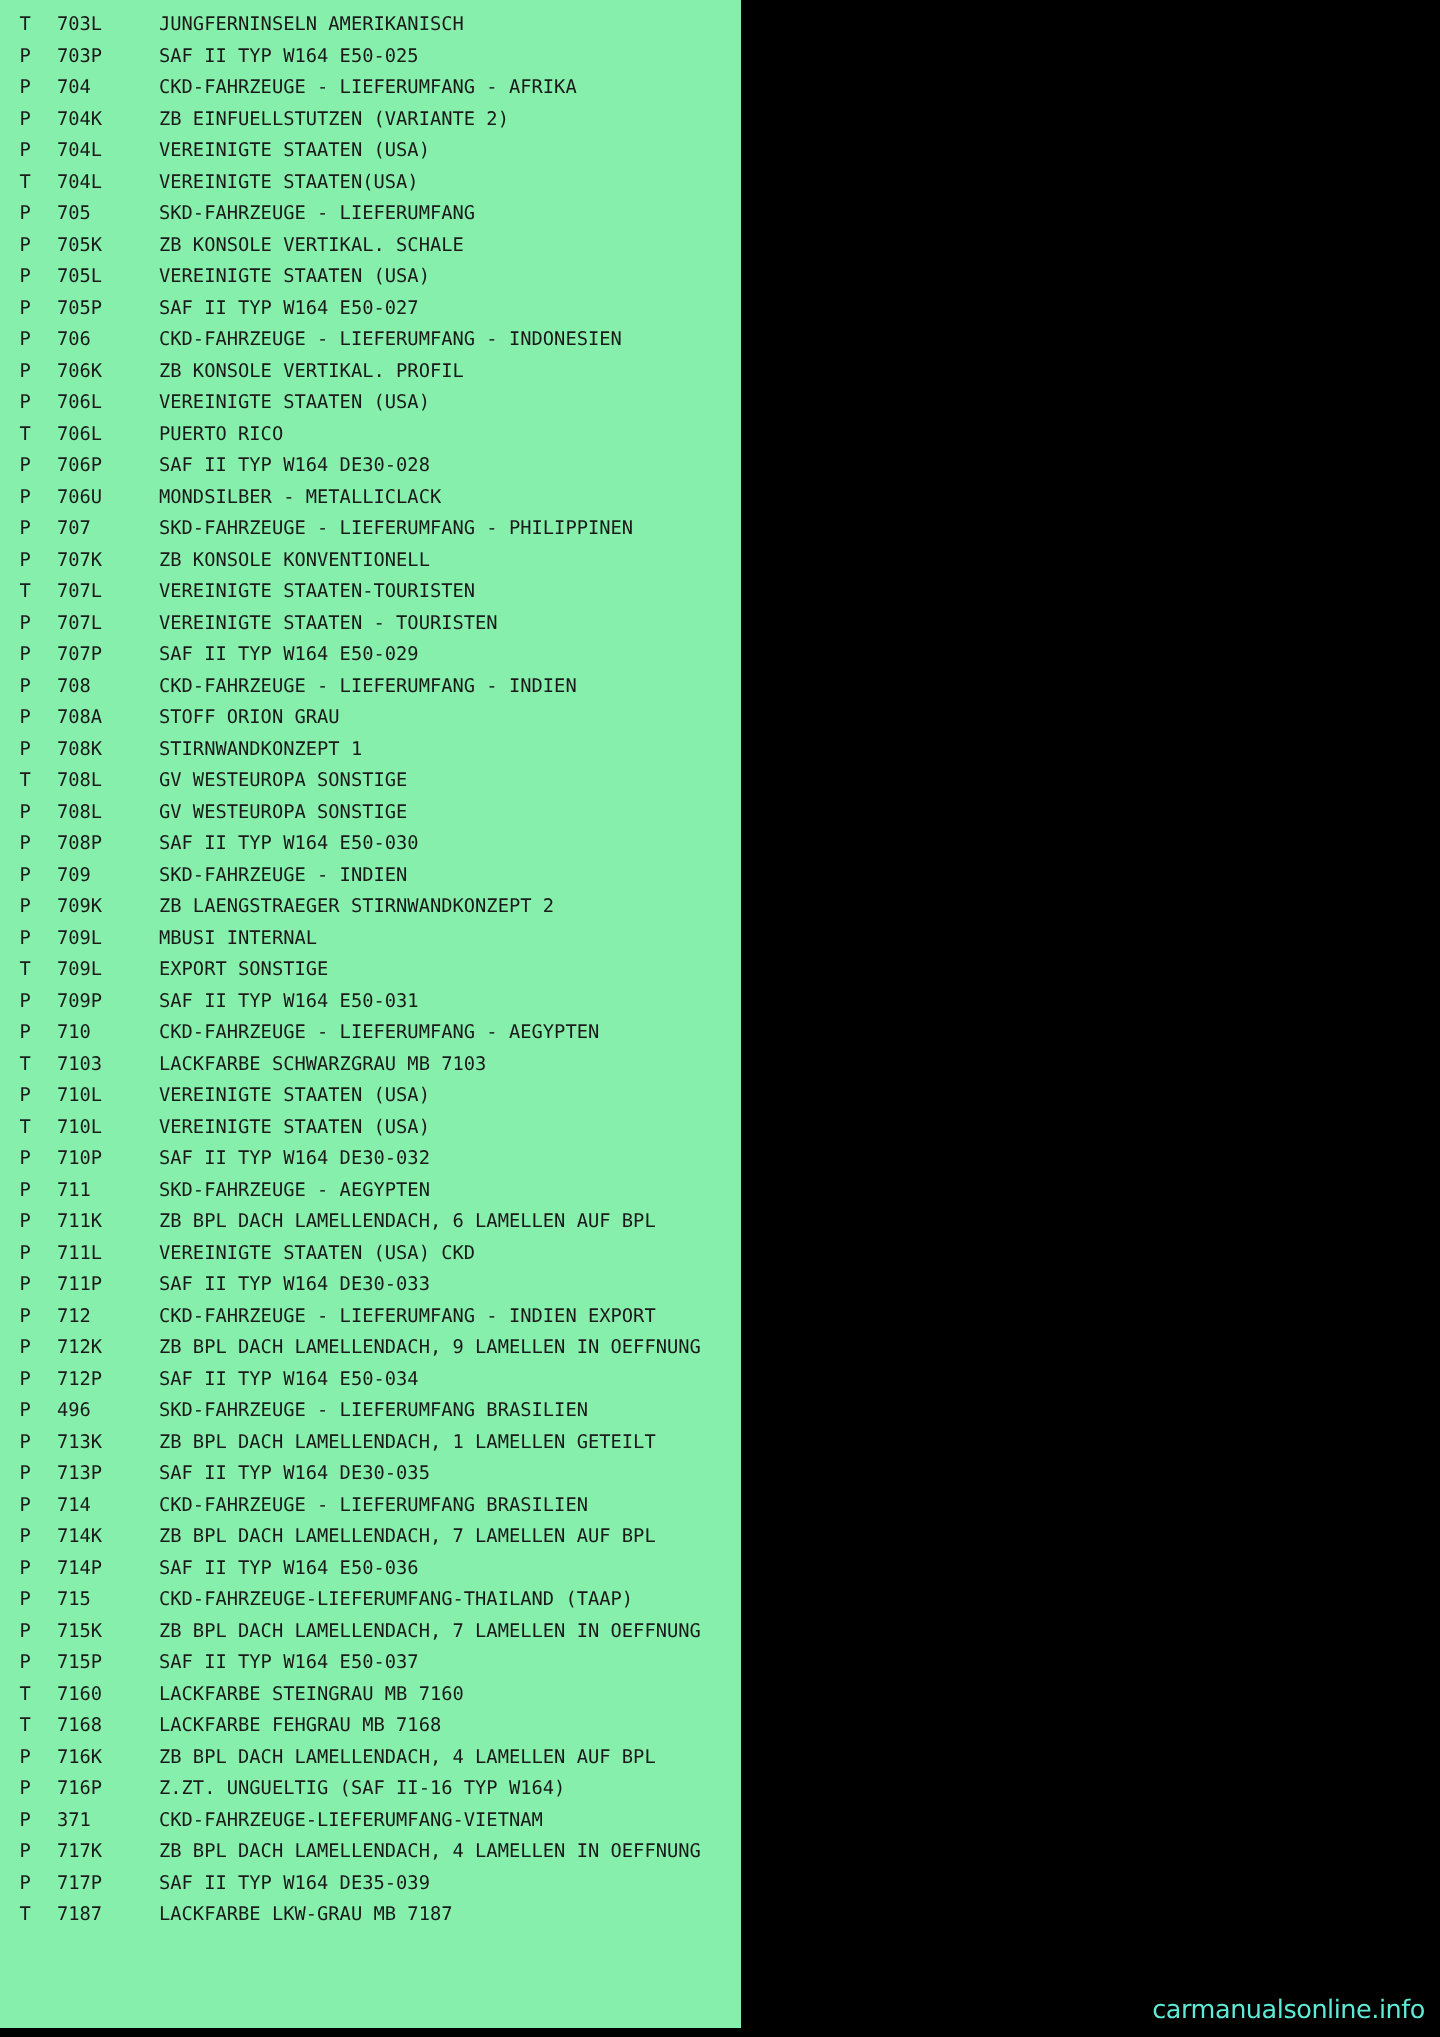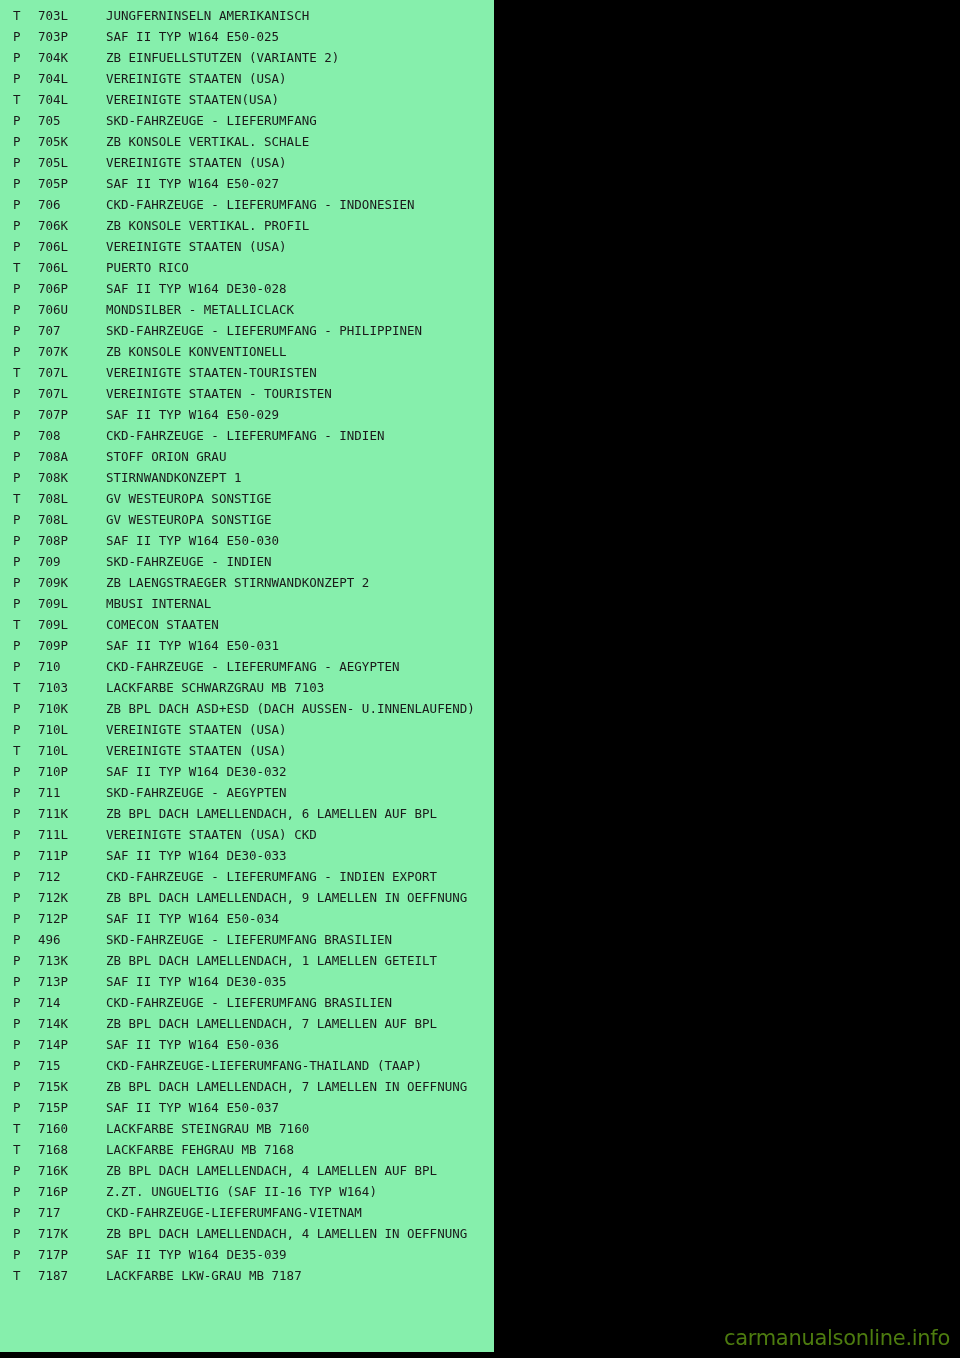--- a/index.html
+++ b/index.html
@@ -59,34 +59,35 @@
   .col-desc {
     display: inline-block;
     white-space: pre;
   }
 
   
   #watermark {
     position: absolute;
     right: 10px;
     bottom: 8px;
-    color: #4d7c0f;
+    color: #5eead4;
     font-family: "DejaVu Sans", "Liberation Sans", sans-serif;
-    font-size: 21px;
+    font-size: 17px;
     letter-spacing: -0.3px;
     white-space: nowrap;
   }
 </style>
 </head>
 <body>
 
 <div id="page-sheet">
   <div id="code-list">
       <div class="code-row"><span class="col-type">T</span><span class="col-code">703L</span><span class="col-desc">JUNGFERNINSELN AMERIKANISCH</span></div>
       <div class="code-row"><span class="col-type">P</span><span class="col-code">703P</span><span class="col-desc">SAF II TYP W164 E50-025</span></div>
+      <div class="code-row"><span class="col-type">P</span><span class="col-code">704</span><span class="col-desc">CKD-FAHRZEUGE - LIEFERUMFANG - AFRIKA</span></div>
       <div class="code-row"><span class="col-type">P</span><span class="col-code">704K</span><span class="col-desc">ZB EINFUELLSTUTZEN (VARIANTE 2)</span></div>
       <div class="code-row"><span class="col-type">P</span><span class="col-code">704L</span><span class="col-desc">VEREINIGTE STAATEN (USA)</span></div>
       <div class="code-row"><span class="col-type">T</span><span class="col-code">704L</span><span class="col-desc">VEREINIGTE STAATEN(USA)</span></div>
       <div class="code-row"><span class="col-type">P</span><span class="col-code">705</span><span class="col-desc">SKD-FAHRZEUGE - LIEFERUMFANG</span></div>
       <div class="code-row"><span class="col-type">P</span><span class="col-code">705K</span><span class="col-desc">ZB KONSOLE VERTIKAL. SCHALE</span></div>
       <div class="code-row"><span class="col-type">P</span><span class="col-code">705L</span><span class="col-desc">VEREINIGTE STAATEN (USA)</span></div>
       <div class="code-row"><span class="col-type">P</span><span class="col-code">705P</span><span class="col-desc">SAF II TYP W164 E50-027</span></div>
       <div class="code-row"><span class="col-type">P</span><span class="col-code">706</span><span class="col-desc">CKD-FAHRZEUGE - LIEFERUMFANG - INDONESIEN</span></div>
       <div class="code-row"><span class="col-type">P</span><span class="col-code">706K</span><span class="col-desc">ZB KONSOLE VERTIKAL. PROFIL</span></div>
       <div class="code-row"><span class="col-type">P</span><span class="col-code">706L</span><span class="col-desc">VEREINIGTE STAATEN (USA)</span></div>
@@ -100,25 +101,24 @@
       <div class="code-row"><span class="col-type">P</span><span class="col-code">707P</span><span class="col-desc">SAF II TYP W164 E50-029</span></div>
       <div class="code-row"><span class="col-type">P</span><span class="col-code">708</span><span class="col-desc">CKD-FAHRZEUGE - LIEFERUMFANG - INDIEN</span></div>
       <div class="code-row"><span class="col-type">P</span><span class="col-code">708A</span><span class="col-desc">STOFF ORION GRAU</span></div>
       <div class="code-row"><span class="col-type">P</span><span class="col-code">708K</span><span class="col-desc">STIRNWANDKONZEPT 1</span></div>
       <div class="code-row"><span class="col-type">T</span><span class="col-code">708L</span><span class="col-desc">GV WESTEUROPA SONSTIGE</span></div>
       <div class="code-row"><span class="col-type">P</span><span class="col-code">708L</span><span class="col-desc">GV WESTEUROPA SONSTIGE</span></div>
       <div class="code-row"><span class="col-type">P</span><span class="col-code">708P</span><span class="col-desc">SAF II TYP W164 E50-030</span></div>
       <div class="code-row"><span class="col-type">P</span><span class="col-code">709</span><span class="col-desc">SKD-FAHRZEUGE - INDIEN</span></div>
       <div class="code-row"><span class="col-type">P</span><span class="col-code">709K</span><span class="col-desc">ZB LAENGSTRAEGER STIRNWANDKONZEPT 2</span></div>
       <div class="code-row"><span class="col-type">P</span><span class="col-code">709L</span><span class="col-desc">MBUSI INTERNAL</span></div>
-      <div class="code-row"><span class="col-type">T</span><span class="col-code">709L</span><span class="col-desc">COMECON STAATEN</span></div>
+      <div class="code-row"><span class="col-type">T</span><span class="col-code">709L</span><span class="col-desc">EXPORT SONSTIGE</span></div>
       <div class="code-row"><span class="col-type">P</span><span class="col-code">709P</span><span class="col-desc">SAF II TYP W164 E50-031</span></div>
       <div class="code-row"><span class="col-type">P</span><span class="col-code">710</span><span class="col-desc">CKD-FAHRZEUGE - LIEFERUMFANG - AEGYPTEN</span></div>
       <div class="code-row"><span class="col-type">T</span><span class="col-code">7103</span><span class="col-desc">LACKFARBE SCHWARZGRAU MB 7103</span></div>
-      <div class="code-row"><span class="col-type">P</span><span class="col-code">710K</span><span class="col-desc">ZB BPL DACH ASD+ESD (DACH AUSSEN- U.INNENLAUFEND)</span></div>
       <div class="code-row"><span class="col-type">P</span><span class="col-code">710L</span><span class="col-desc">VEREINIGTE STAATEN (USA)</span></div>
       <div class="code-row"><span class="col-type">T</span><span class="col-code">710L</span><span class="col-desc">VEREINIGTE STAATEN (USA)</span></div>
       <div class="code-row"><span class="col-type">P</span><span class="col-code">710P</span><span class="col-desc">SAF II TYP W164 DE30-032</span></div>
       <div class="code-row"><span class="col-type">P</span><span class="col-code">711</span><span class="col-desc">SKD-FAHRZEUGE - AEGYPTEN</span></div>
       <div class="code-row"><span class="col-type">P</span><span class="col-code">711K</span><span class="col-desc">ZB BPL DACH LAMELLENDACH, 6 LAMELLEN AUF BPL</span></div>
       <div class="code-row"><span class="col-type">P</span><span class="col-code">711L</span><span class="col-desc">VEREINIGTE STAATEN (USA) CKD</span></div>
       <div class="code-row"><span class="col-type">P</span><span class="col-code">711P</span><span class="col-desc">SAF II TYP W164 DE30-033</span></div>
       <div class="code-row"><span class="col-type">P</span><span class="col-code">712</span><span class="col-desc">CKD-FAHRZEUGE - LIEFERUMFANG - INDIEN EXPORT</span></div>
       <div class="code-row"><span class="col-type">P</span><span class="col-code">712K</span><span class="col-desc">ZB BPL DACH LAMELLENDACH, 9 LAMELLEN IN OEFFNUNG</span></div>
       <div class="code-row"><span class="col-type">P</span><span class="col-code">712P</span><span class="col-desc">SAF II TYP W164 E50-034</span></div>
@@ -128,20 +128,20 @@
       <div class="code-row"><span class="col-type">P</span><span class="col-code">714</span><span class="col-desc">CKD-FAHRZEUGE - LIEFERUMFANG BRASILIEN</span></div>
       <div class="code-row"><span class="col-type">P</span><span class="col-code">714K</span><span class="col-desc">ZB BPL DACH LAMELLENDACH, 7 LAMELLEN AUF BPL</span></div>
       <div class="code-row"><span class="col-type">P</span><span class="col-code">714P</span><span class="col-desc">SAF II TYP W164 E50-036</span></div>
       <div class="code-row"><span class="col-type">P</span><span class="col-code">715</span><span class="col-desc">CKD-FAHRZEUGE-LIEFERUMFANG-THAILAND (TAAP)</span></div>
       <div class="code-row"><span class="col-type">P</span><span class="col-code">715K</span><span class="col-desc">ZB BPL DACH LAMELLENDACH, 7 LAMELLEN IN OEFFNUNG</span></div>
       <div class="code-row"><span class="col-type">P</span><span class="col-code">715P</span><span class="col-desc">SAF II TYP W164 E50-037</span></div>
       <div class="code-row"><span class="col-type">T</span><span class="col-code">7160</span><span class="col-desc">LACKFARBE STEINGRAU MB 7160</span></div>
       <div class="code-row"><span class="col-type">T</span><span class="col-code">7168</span><span class="col-desc">LACKFARBE FEHGRAU MB 7168</span></div>
       <div class="code-row"><span class="col-type">P</span><span class="col-code">716K</span><span class="col-desc">ZB BPL DACH LAMELLENDACH, 4 LAMELLEN AUF BPL</span></div>
       <div class="code-row"><span class="col-type">P</span><span class="col-code">716P</span><span class="col-desc">Z.ZT. UNGUELTIG (SAF II-16 TYP W164)</span></div>
-      <div class="code-row"><span class="col-type">P</span><span class="col-code">717</span><span class="col-desc">CKD-FAHRZEUGE-LIEFERUMFANG-VIETNAM</span></div>
+      <div class="code-row"><span class="col-type">P</span><span class="col-code">371</span><span class="col-desc">CKD-FAHRZEUGE-LIEFERUMFANG-VIETNAM</span></div>
       <div class="code-row"><span class="col-type">P</span><span class="col-code">717K</span><span class="col-desc">ZB BPL DACH LAMELLENDACH, 4 LAMELLEN IN OEFFNUNG</span></div>
       <div class="code-row"><span class="col-type">P</span><span class="col-code">717P</span><span class="col-desc">SAF II TYP W164 DE35-039</span></div>
       <div class="code-row"><span class="col-type">T</span><span class="col-code">7187</span><span class="col-desc">LACKFARBE LKW-GRAU MB 7187</span></div>
     </div>
 </div>
 
 <div id="watermark">carmanualsonline.info</div>
 
 </body></html>

